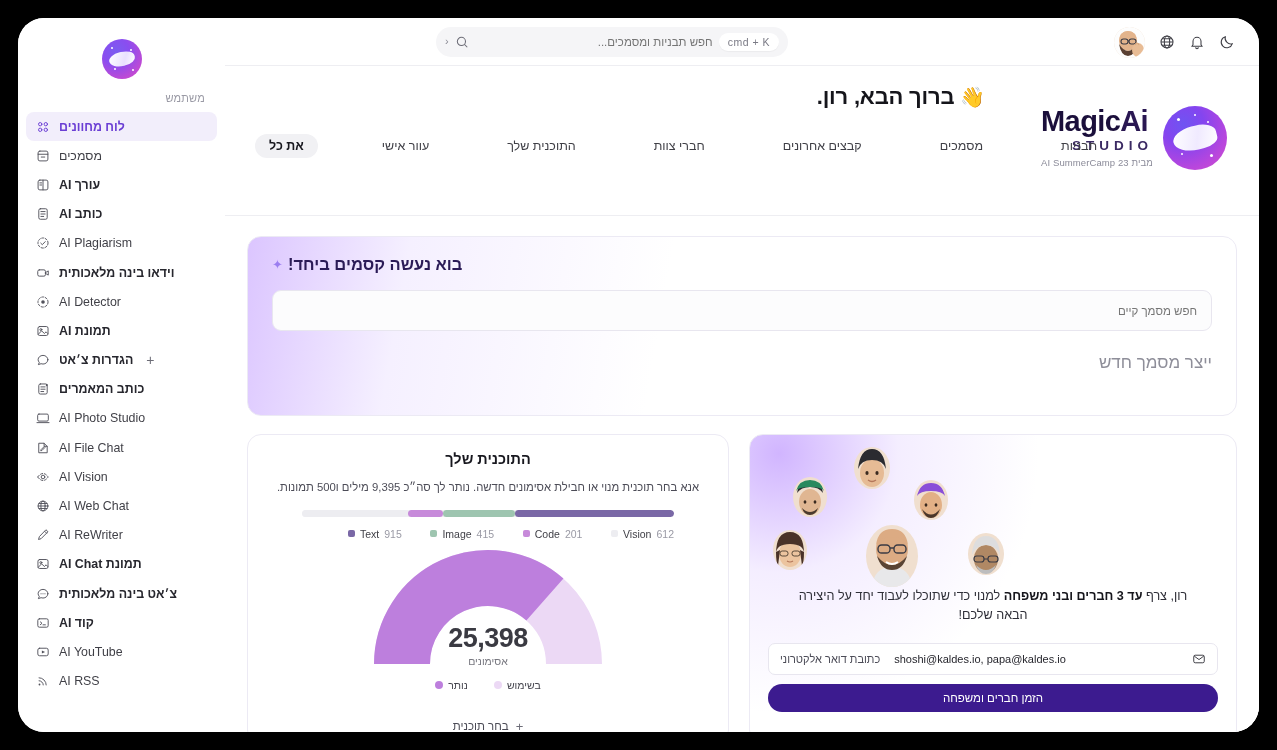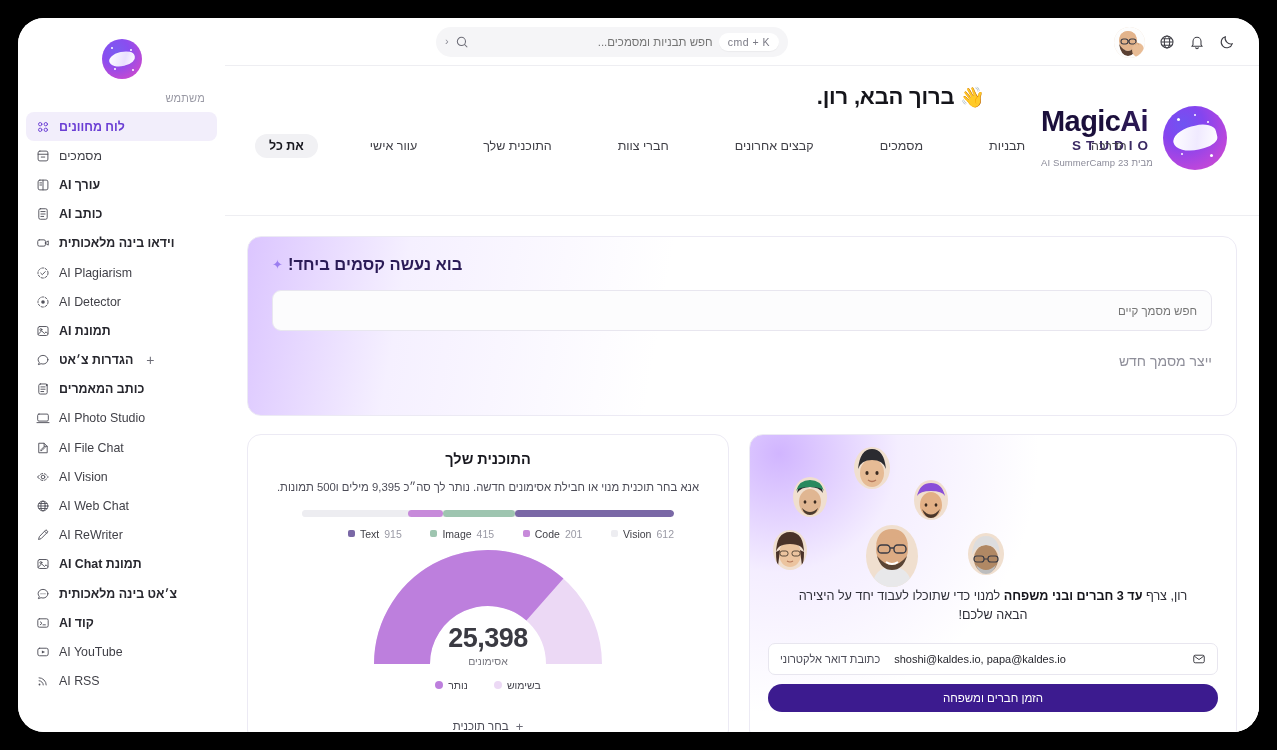--- a/index.html
+++ b/index.html
@@ -201,21 +201,21 @@
     font-weight: bold;
     color: #15151b;
     letter-spacing: -.2px;
     direction: rtl;
     margin-bottom: 24px;
   }
   #greeting .wave { font-size: 20px; }
   #tabs {
     display: flex; flex-direction: row-reverse;
     align-items: center;
-    gap: 0px;
+    gap: 12px;
     font-size: 12.5px;
   }
   .tab {
     color: #3f3f46;
     padding: 5px 14px;
     border-radius: 13px;
     white-space: nowrap;
     cursor: pointer;
     margin-left: 38px;
   }
@@ -299,21 +299,21 @@
   }
   .doc-search input {
     width: 100%; border: 0; outline: none; background: none;
     text-align: right; direction: rtl;
     font-size: 11.5px; color: #8e8e99;
     font-family: inherit;
   }
   .new-doc {
     margin-top: 22px;
     text-align: right;
-    font-size: 14px;
+    font-size: 17px;
     color: #8e8e99;
     direction: rtl;
     cursor: pointer;
   }
 
   
   #bottom-row {
     display: flex; flex-direction: row-reverse;
     gap: 20px;
     margin-top: 18px;
@@ -497,37 +497,37 @@
             <span class="sb-ico">
               <svg viewBox="0 0 20 20" fill="none" stroke="currentColor" stroke-width="1.35" stroke-linecap="round" stroke-linejoin="round">
                 <rect x="4" y="2.5" width="12" height="15" rx="2.2"></rect>
                 <line x1="7" y1="6.5" x2="13" y2="6.5"></line>
                 <line x1="7" y1="10" x2="13" y2="10"></line>
                 <line x1="7" y1="13.5" x2="11" y2="13.5"></line>
               </svg>
             </span>
             <span class="sb-label">כותב AI</span>
           </div>
+          <div class="sb-item">
+            <span class="sb-ico">
+              <svg viewBox="0 0 20 20" fill="none" stroke="currentColor" stroke-width="1.35" stroke-linecap="round" stroke-linejoin="round">
+                <circle cx="10" cy="10" r="7.2" stroke-dasharray="3 2.2"></circle>
+                <path d="M6.8 10.2 l2.2 2.2 l4.2 -4.4"></path>
+              </svg>
+            </span>
+            <span class="sb-label">AI Plagiarism</span>
+          </div>
           <div class="sb-item bold">
             <span class="sb-ico">
               <svg viewBox="0 0 20 20" fill="none" stroke="currentColor" stroke-width="1.35" stroke-linecap="round" stroke-linejoin="round">
                 <rect x="2.5" y="5.5" width="11" height="9" rx="2.2"></rect>
                 <path d="M13.5 9.5 L17.5 7 v6 l-4 -2.5z"></path>
               </svg>
             </span>
             <span class="sb-label">וידאו בינה מלאכותית</span>
-          </div>
-          <div class="sb-item">
-            <span class="sb-ico">
-              <svg viewBox="0 0 20 20" fill="none" stroke="currentColor" stroke-width="1.35" stroke-linecap="round" stroke-linejoin="round">
-                <circle cx="10" cy="10" r="7.2" stroke-dasharray="3 2.2"></circle>
-                <path d="M6.8 10.2 l2.2 2.2 l4.2 -4.4"></path>
-              </svg>
-            </span>
-            <span class="sb-label">AI Plagiarism</span>
           </div>
           <div class="sb-item">
             <span class="sb-ico">
               <svg viewBox="0 0 20 20" fill="none" stroke="currentColor" stroke-width="1.35" stroke-linecap="round" stroke-linejoin="round">
                 <circle cx="10" cy="10" r="7.2" stroke-dasharray="3 2.2"></circle>
                 <circle cx="10" cy="10" r="2.6" fill="currentColor" stroke="none"></circle>
               </svg>
             </span>
             <span class="sb-label">AI Detector</span>
           </div>

